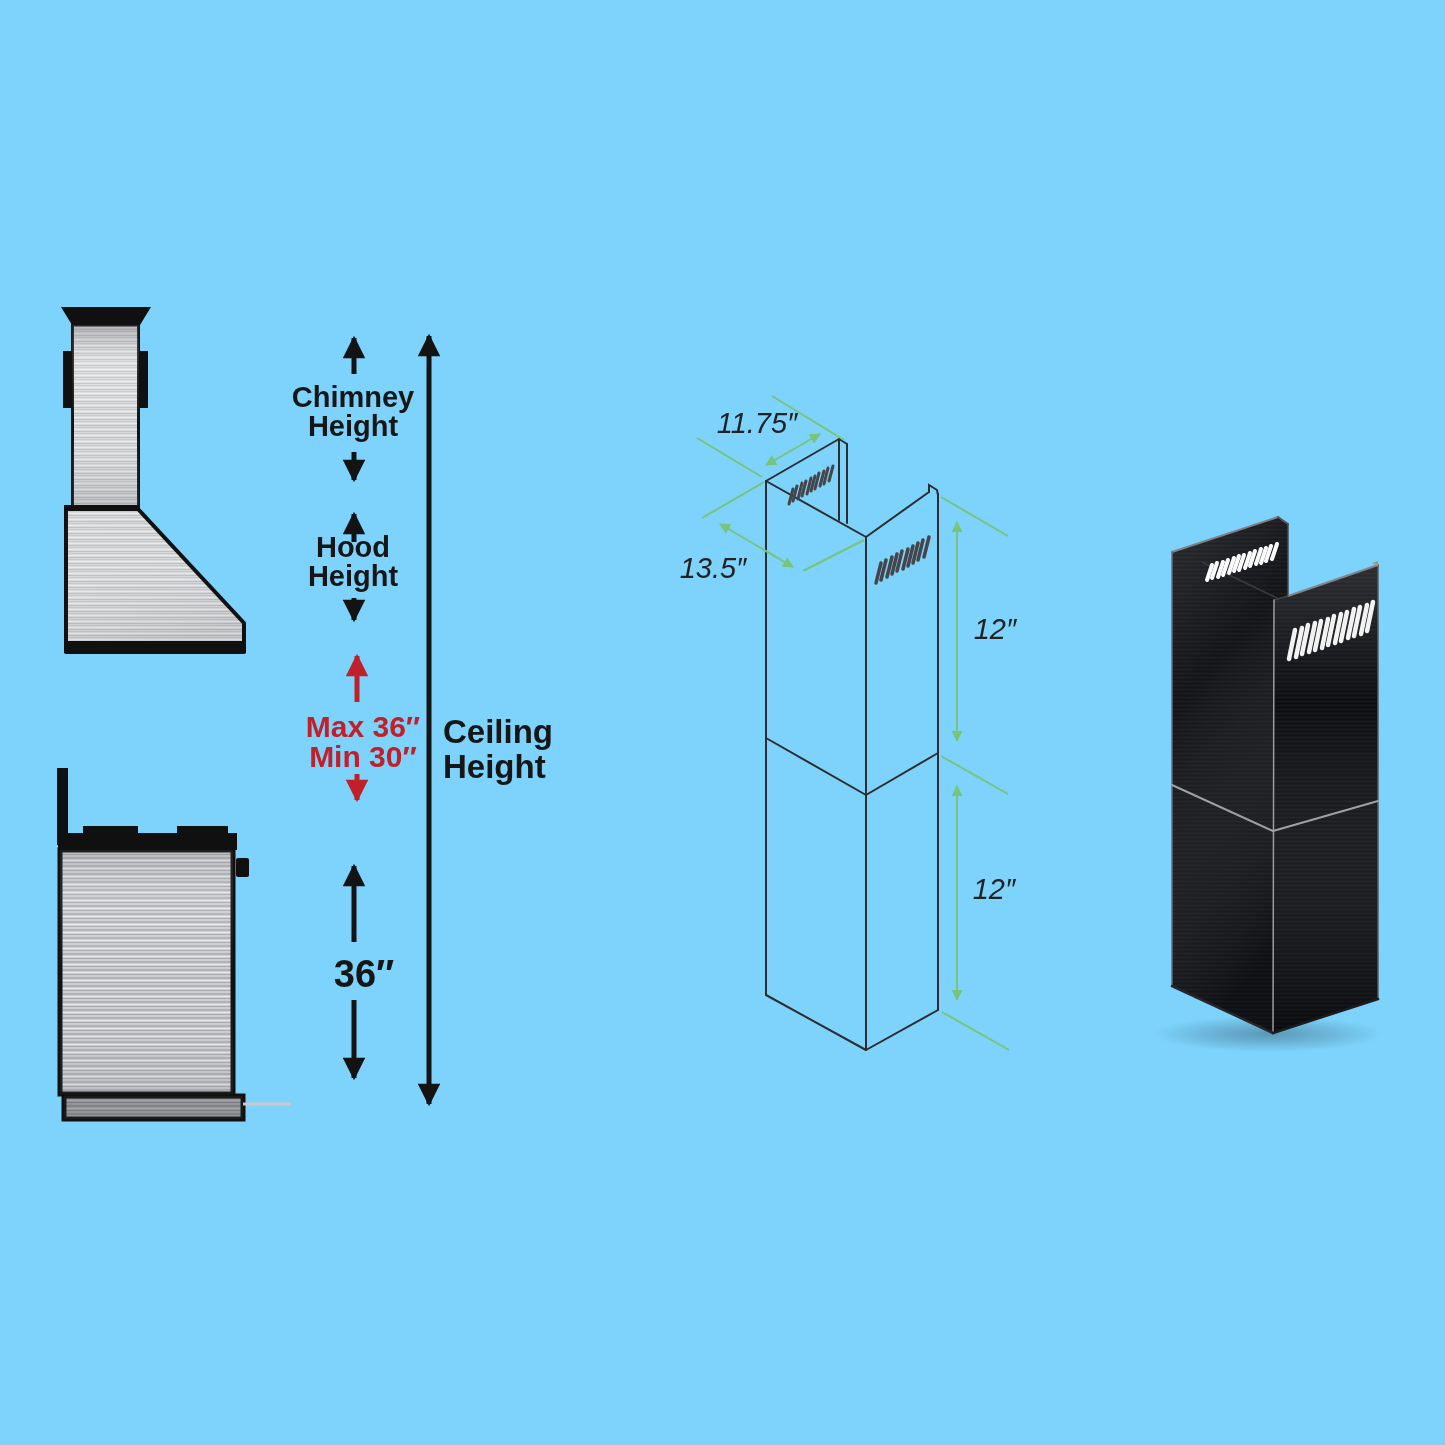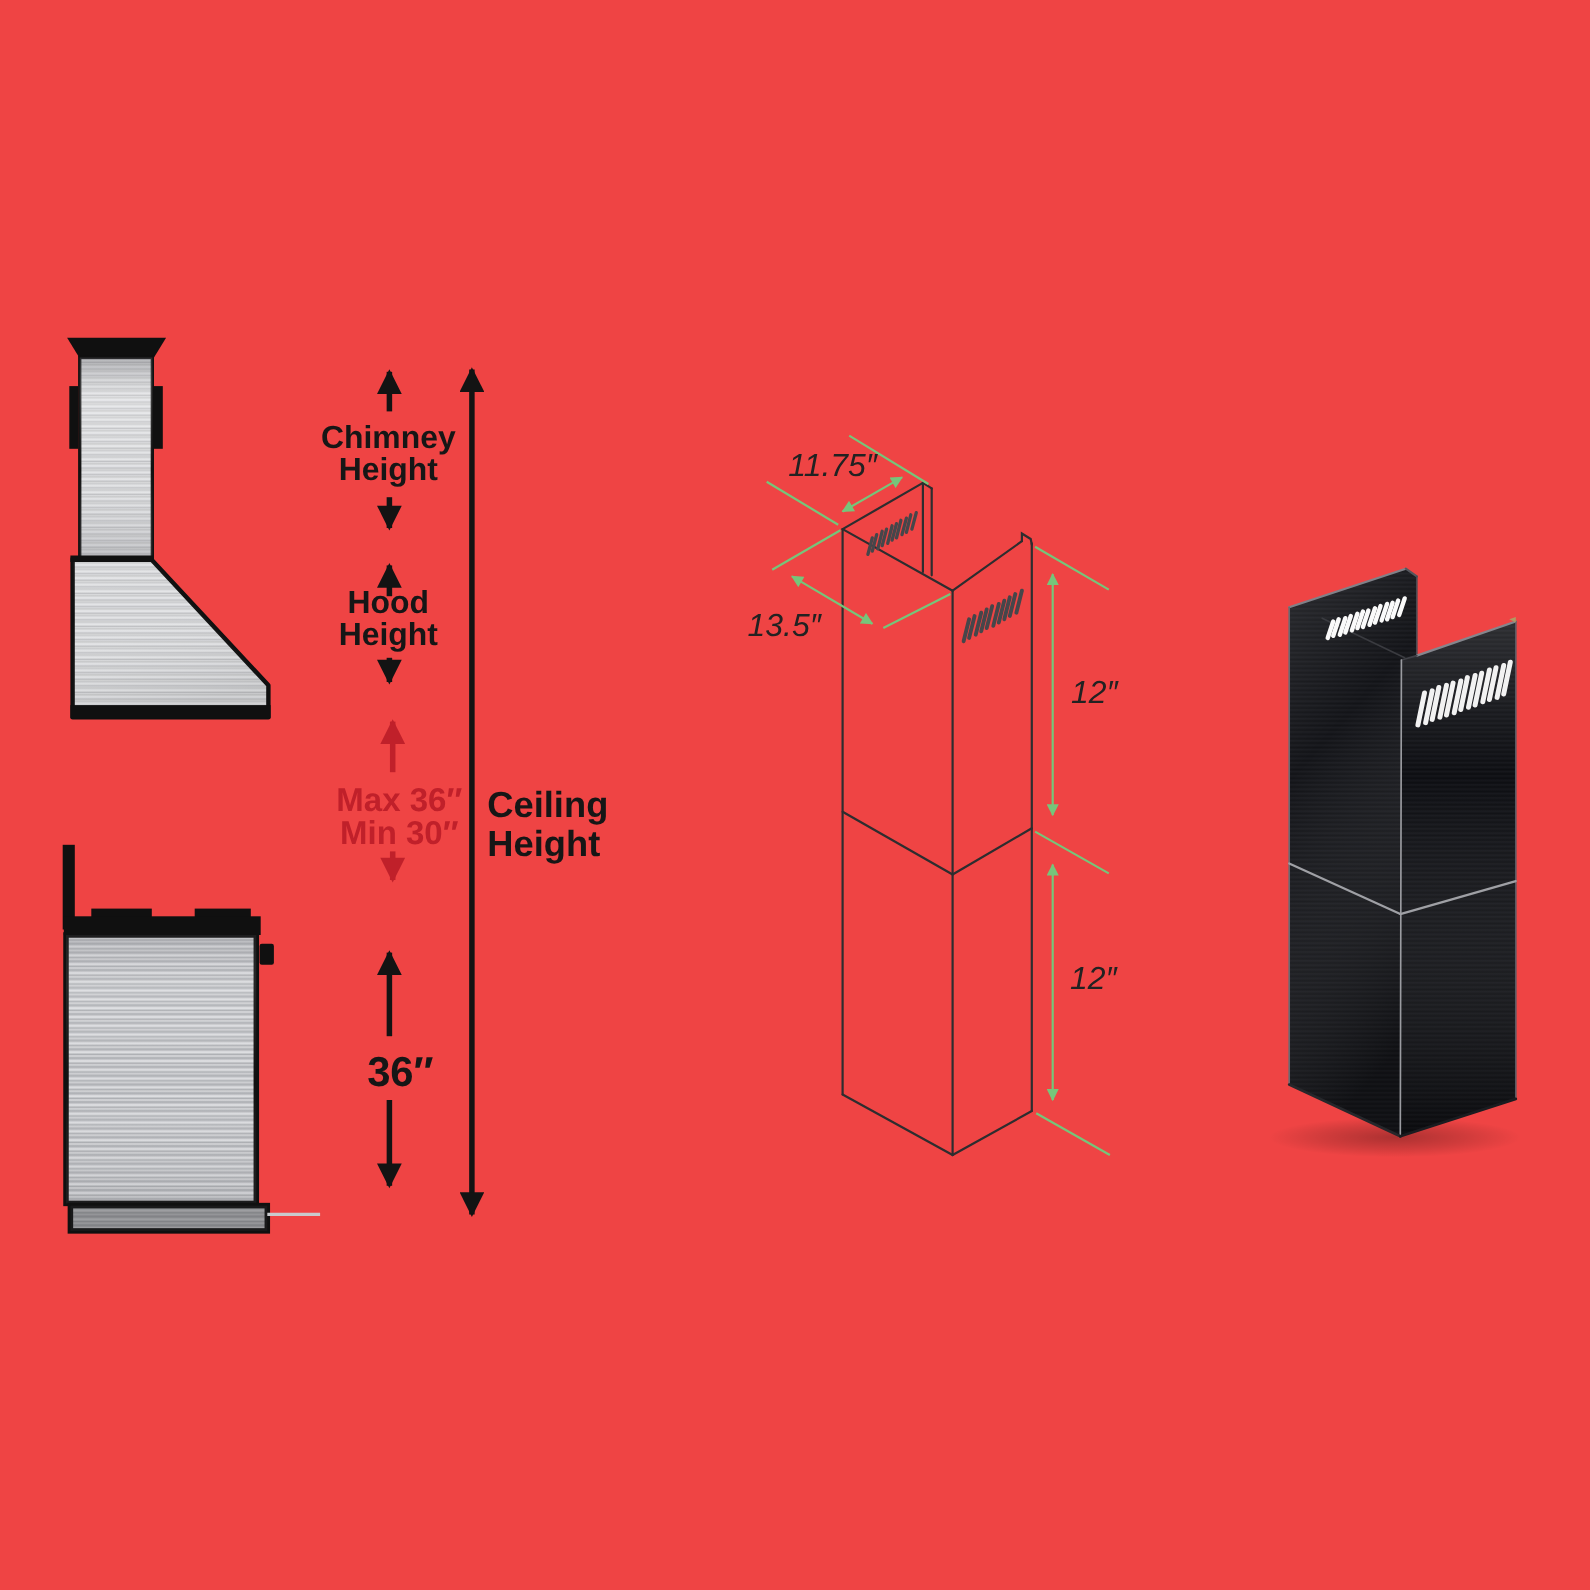--- a/index.html
+++ b/index.html
@@ -1,16 +1,16 @@
 <!DOCTYPE html>
 <html><head>
 <meta charset="utf-8">
 <style>
   html,body{margin:0;padding:0;background:#ffffff;}
-  .canvas{position:relative;width:1445px;height:1445px;background:#ef4444;overflow:hidden;
+  .canvas{position:relative;width:1445px;height:1445px;background:#7dd3fc;overflow:hidden;
           font-family:"Liberation Sans", sans-serif;}
   svg{position:absolute;left:0;top:0;}
   text{font-family:"Liberation Sans", sans-serif;}
   .lbl-bold{font-weight:bold;fill:#161616;}
   .lbl-red{font-weight:bold;}
   .lbl-dim{font-style:italic;font-weight:400;fill:#222222;}
 </style>
 </head>
 <body>
 

